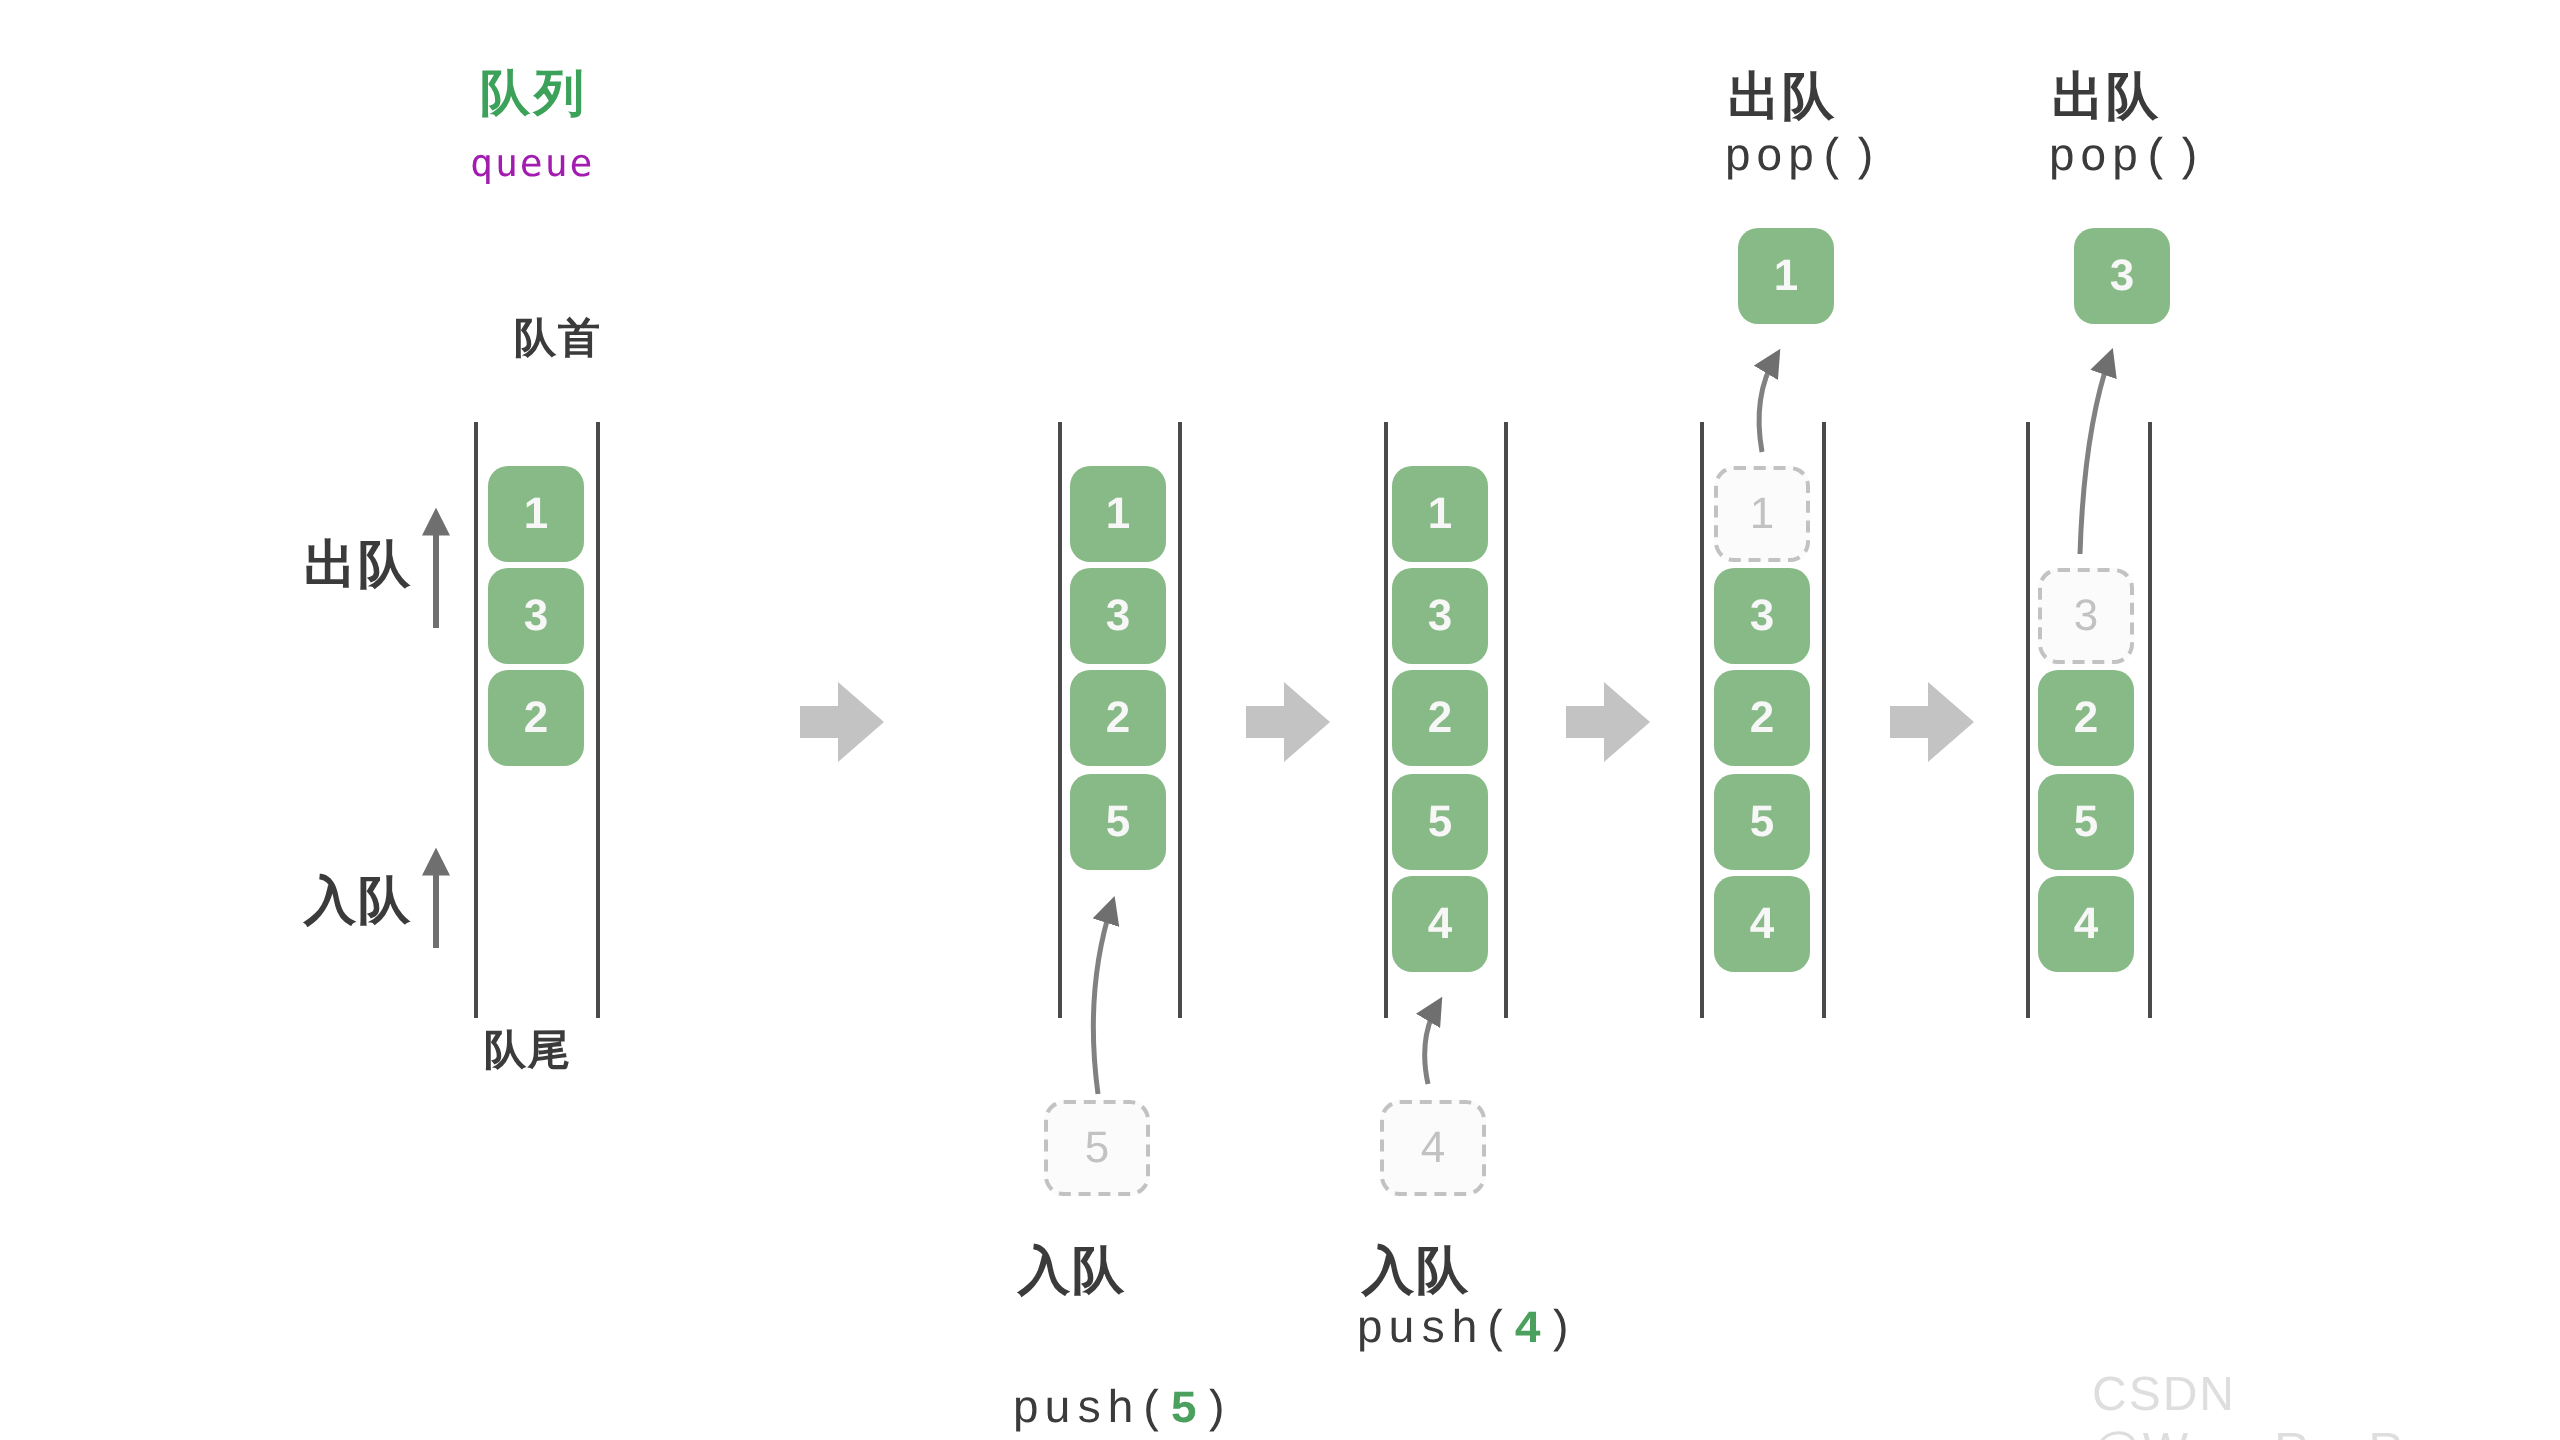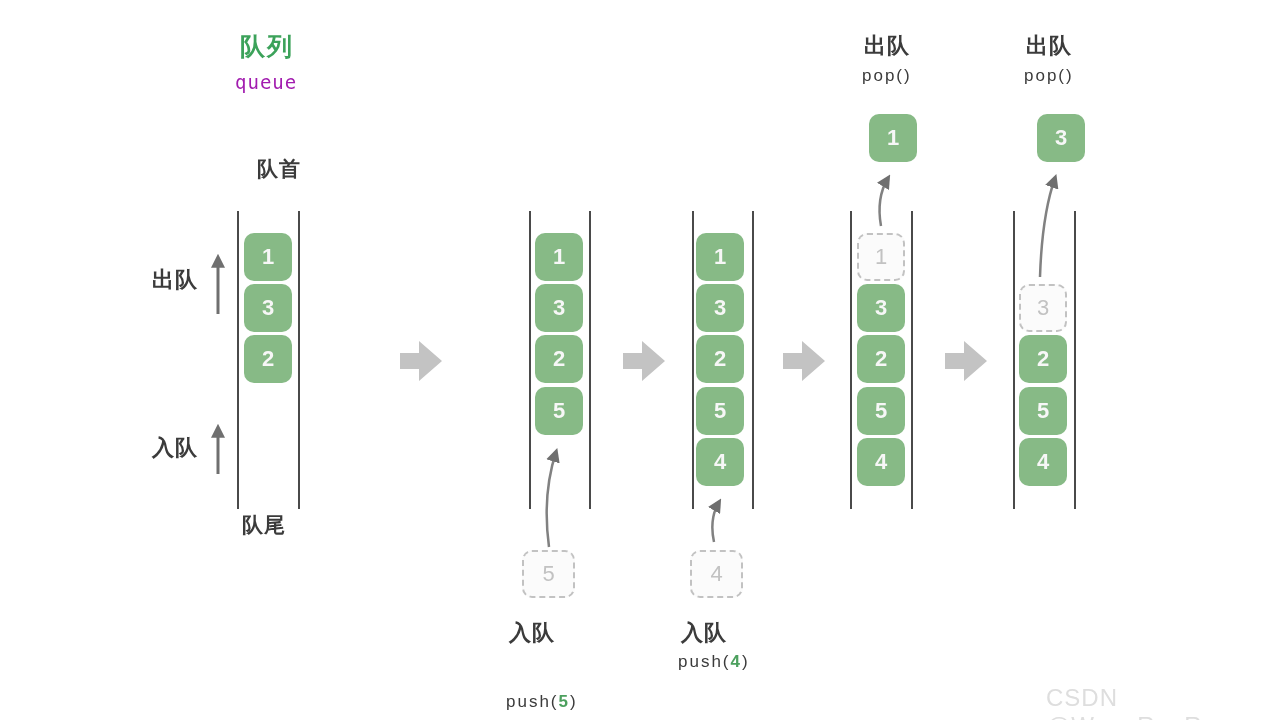--- a/index.html
+++ b/index.html
@@ -15,23 +15,23 @@
     --ghost-fill:#fbfbfb;
     --watermark-gray:#dedede;
   }
   html,body{margin:0;padding:0;}
   body{width:1280px;height:720px;background:#ffffff;overflow:hidden;
        font-family:"Liberation Sans","DejaVu Sans",sans-serif;color:var(--text-dark);}
   .canvas{position:relative;width:1084px;height:720px;}
   .abs{position:absolute;}
 
   
-  .zh{font-weight:700;color:var(--text-dark);font-size:22px;letter-spacing:1px;}
+  .zh{font-weight:700;color:var(--text-dark);font-size:26px;letter-spacing:1px;}
   .title-zh{font-size:25px;color:var(--title-green);letter-spacing:2px;}
-  .code{font-family:Liberation Sans, sans-serif;font-size:17px;
+  .code{font-family:Liberation Mono, monospace;font-size:23px;
         color:var(--text-dark);letter-spacing:2px;white-space:nowrap;}
   .subtitle{font-family:"DejaVu Sans Mono","Liberation Mono",monospace;font-size:19px;
         color:#a21caf;letter-spacing:1px;}
   .code-arg{color:var(--code-green);font-weight:700;}
 
   
   .wall{position:absolute;top:211px;height:298px;width:1.5px;background:var(--wall);}
 
   
   .box{position:absolute;width:48px;height:48px;border-radius:10px;

